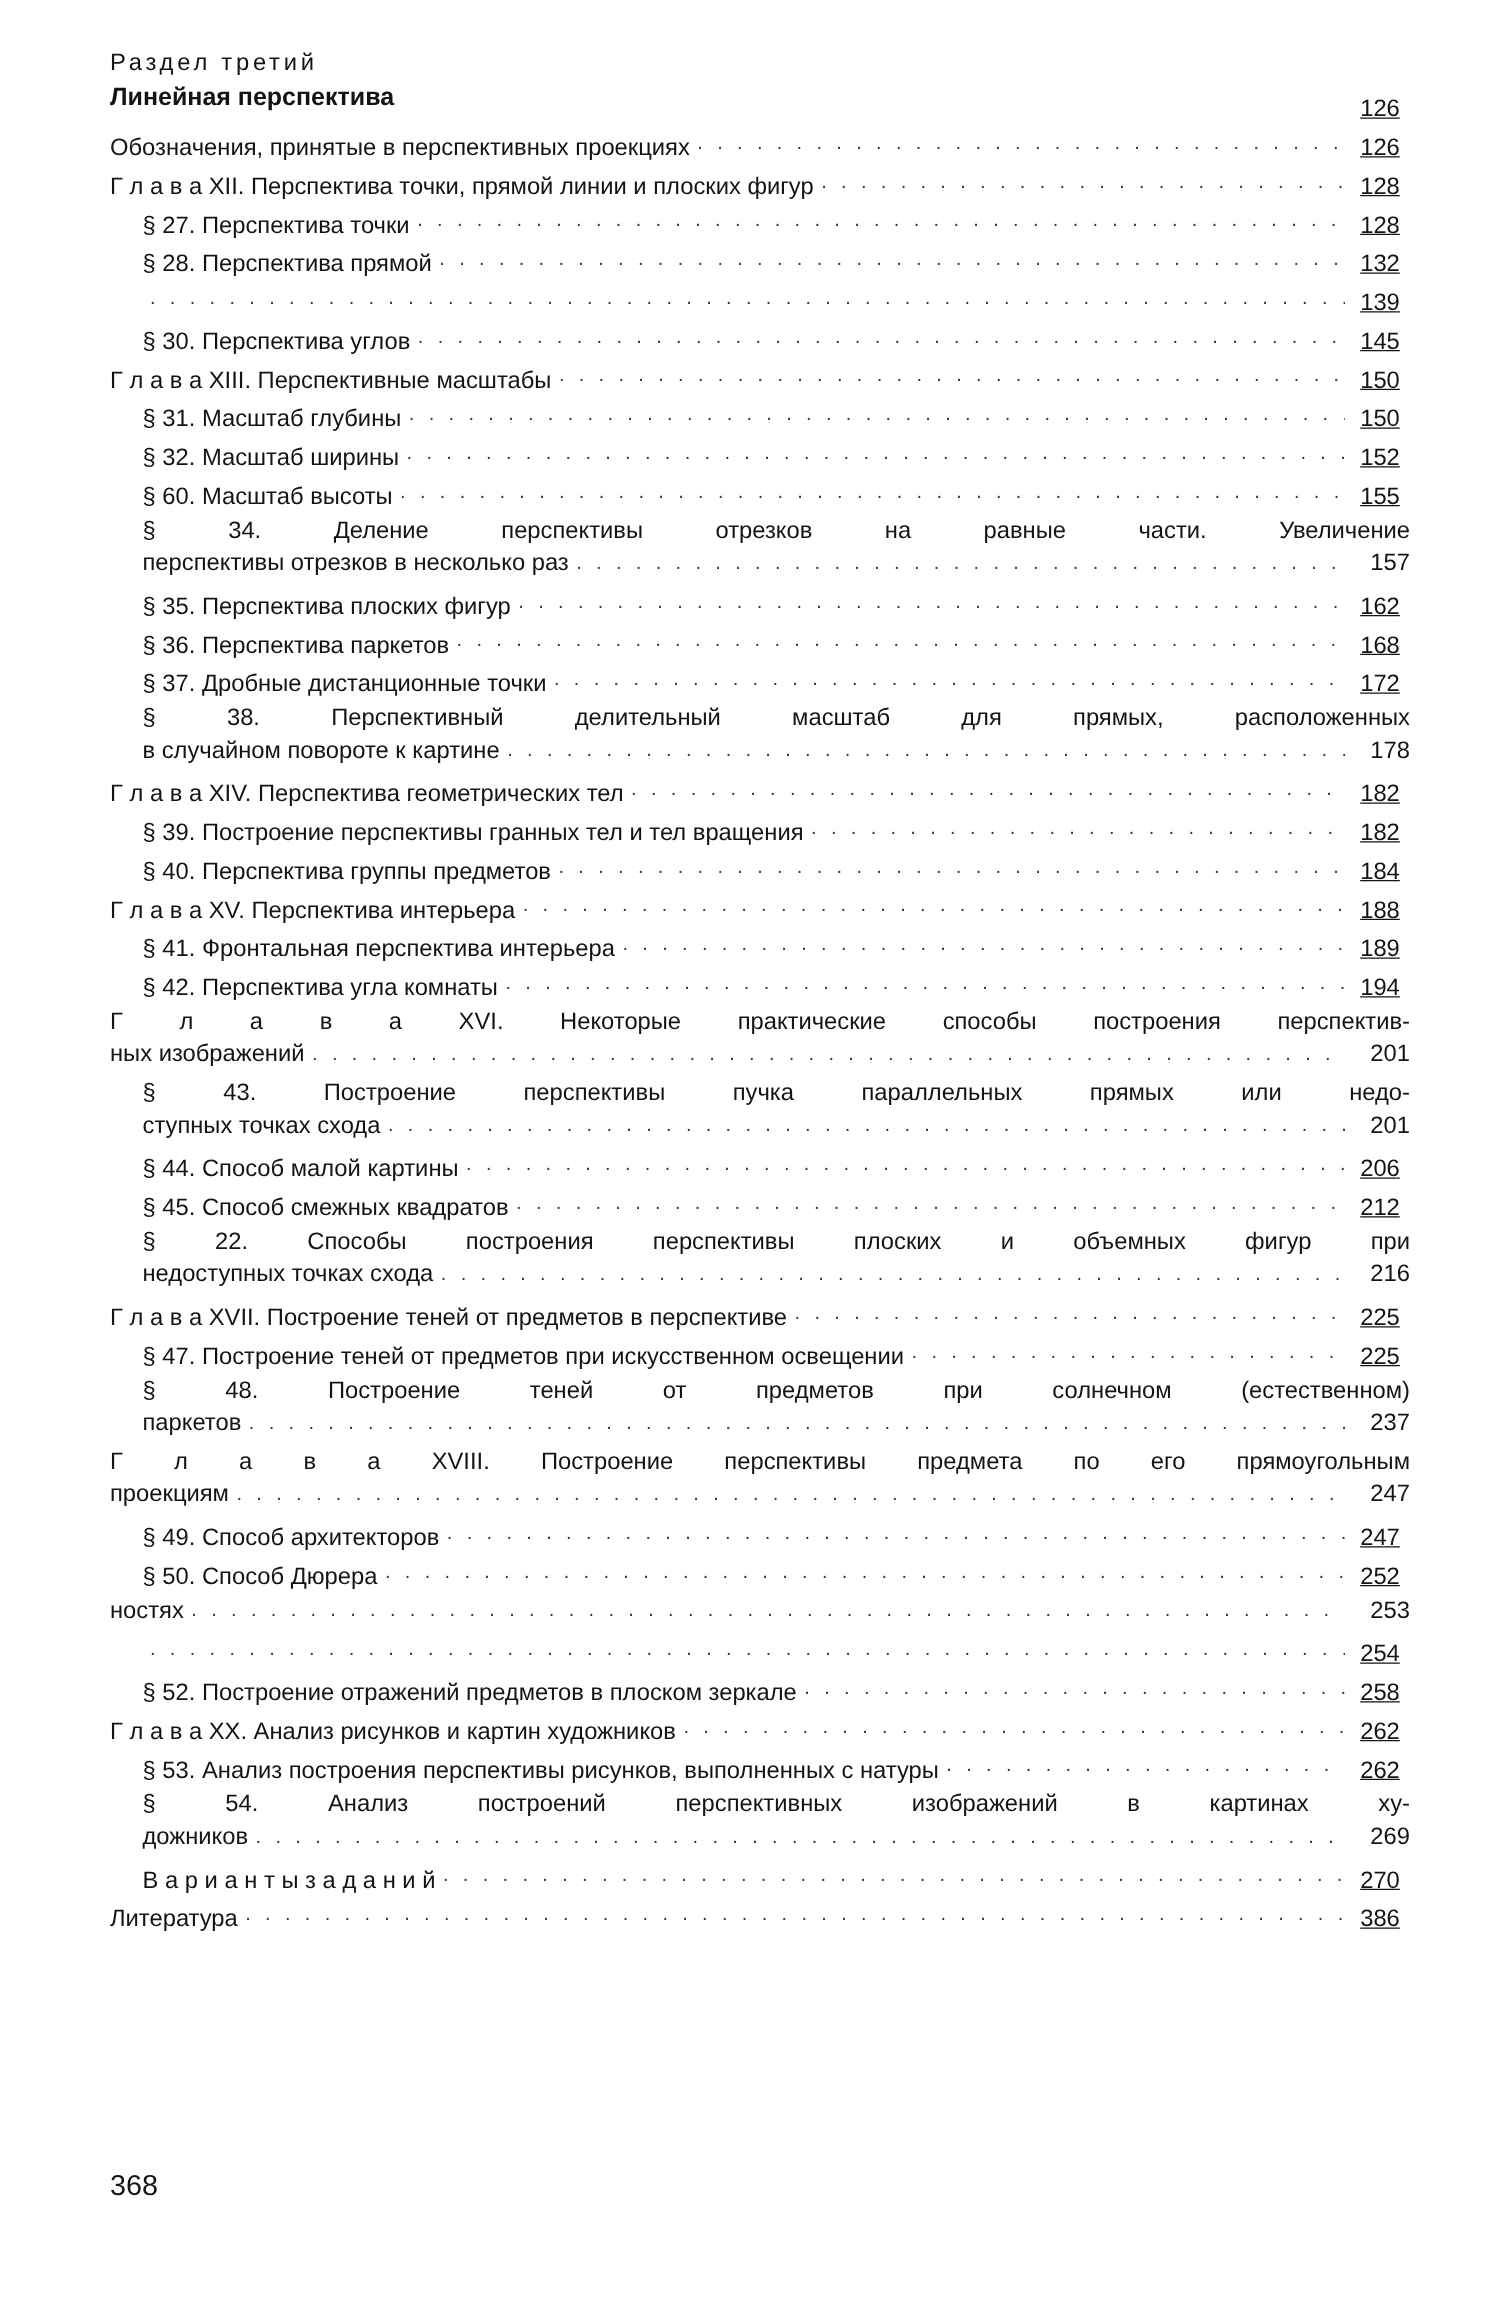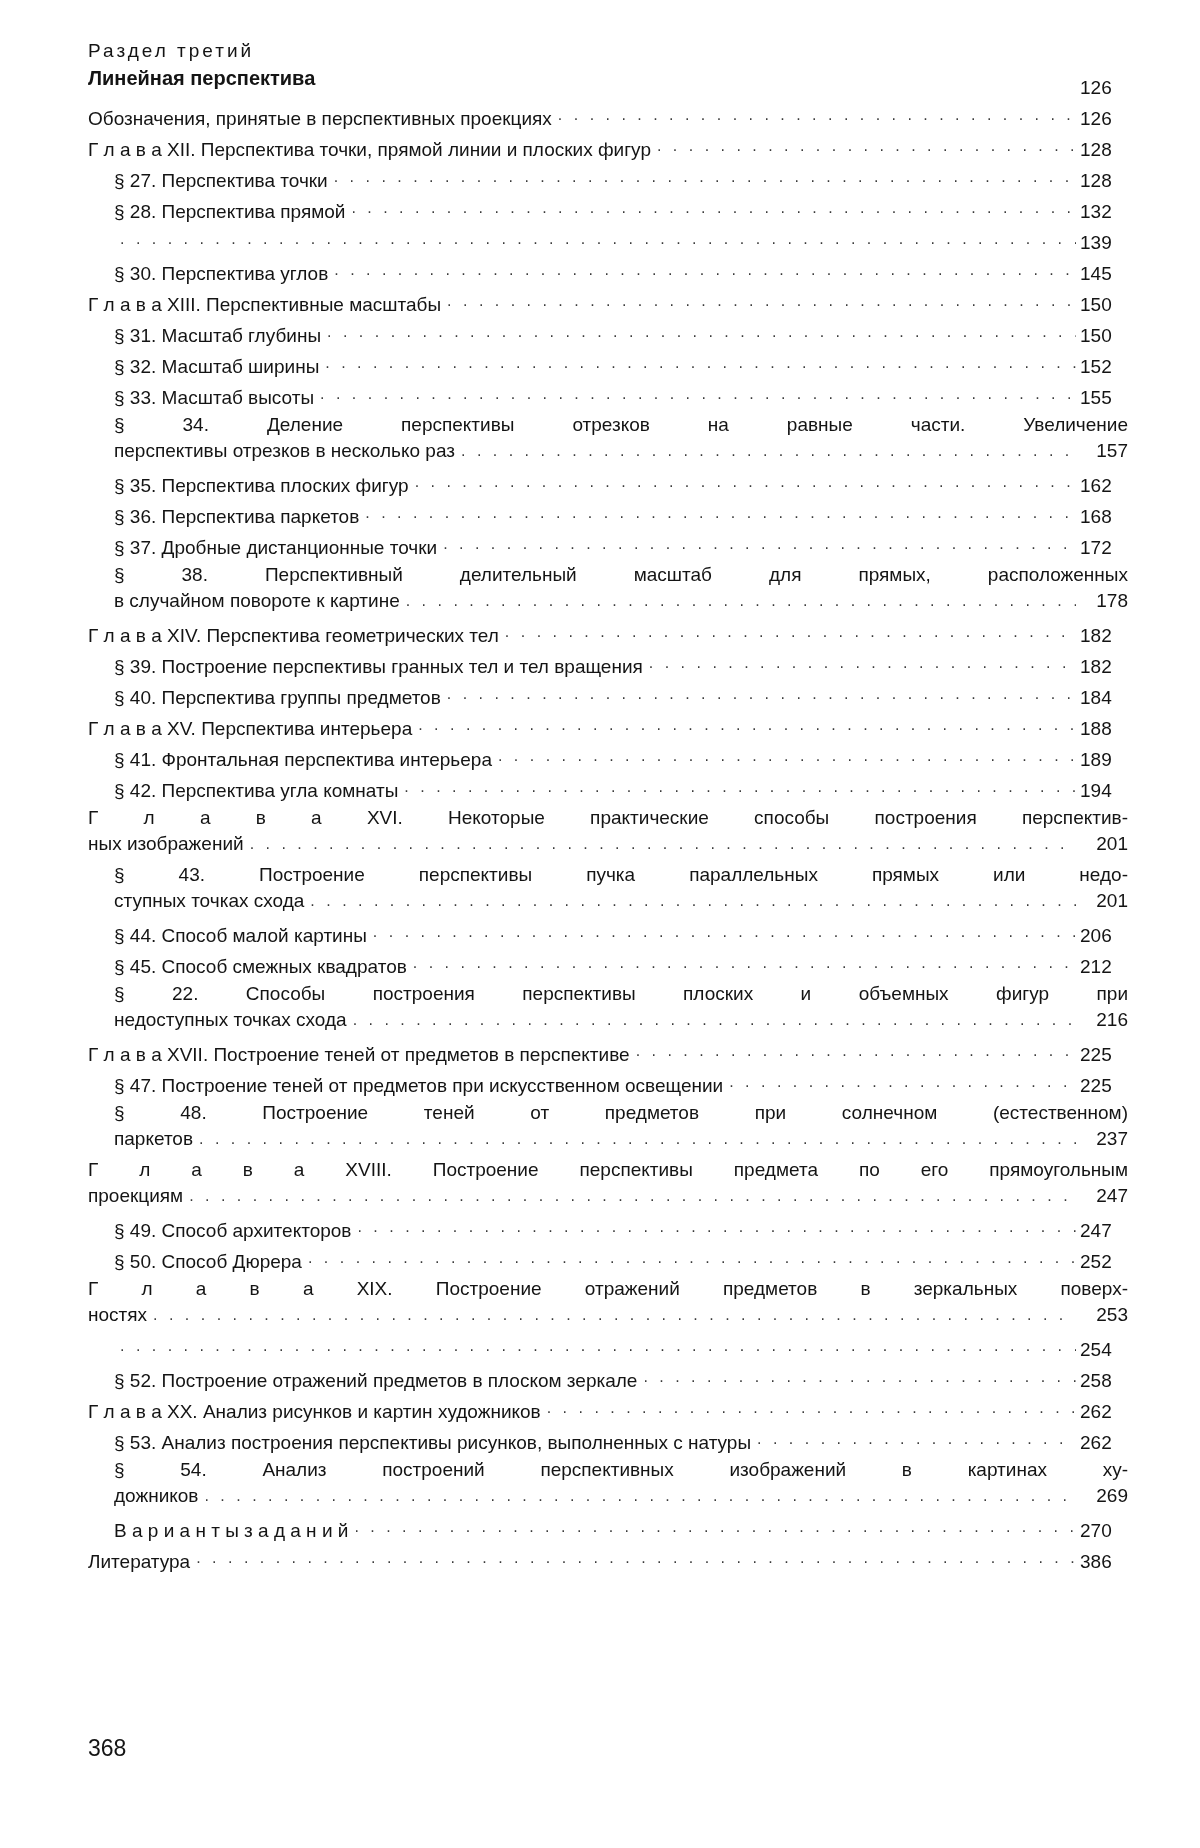--- a/index.html
+++ b/index.html
@@ -53,23 +53,24 @@
     overflow: hidden;
     white-space: nowrap;
     margin: 0 4px 4px 6px;
     font-size: 16px;
     letter-spacing: 3.5px;
     color: #3a3a3a;
     min-width: 10px;
   }
   .toc-row .page-num {
     white-space: nowrap;
-    text-align: left;
+    text-align: center;
     width: 48px;
     flex: 0 0 auto;
+    text-decoration: underline;
   }
   
   .lvl0 { padding-left: 0; }
   .lvl1 { padding-left: 26px; }
 
   
   .toc-wrap {
     font-size: 19px;
     line-height: 26px;
     margin-top: 1px;
@@ -161,21 +162,21 @@
           <span class="label">§ 31. Масштаб глубины</span>
           <span class="dots">. . . . . . . . . . . . . . . . . . . . . . . . . . . . . . . . . . . . . . . . . . . . . . . . . . . . . . . . . . . . . . . . . . . . . . . . . . . . . . . . . . . . . . . . . . .</span>
           <span class="page-num">150</span>
         </div>
         <div class="toc-row lvl1">
           <span class="label">§ 32. Масштаб ширины</span>
           <span class="dots">. . . . . . . . . . . . . . . . . . . . . . . . . . . . . . . . . . . . . . . . . . . . . . . . . . . . . . . . . . . . . . . . . . . . . . . . . . . . . . . . . . . . . . . . . . .</span>
           <span class="page-num">152</span>
         </div>
         <div class="toc-row lvl1">
-          <span class="label">§ 33. Масштаб высоты</span>
+          <span class="label">§ 60. Масштаб высоты</span>
           <span class="dots">. . . . . . . . . . . . . . . . . . . . . . . . . . . . . . . . . . . . . . . . . . . . . . . . . . . . . . . . . . . . . . . . . . . . . . . . . . . . . . . . . . . . . . . . . . .</span>
           <span class="page-num">155</span>
         </div>
         <div class="toc-wrap lvl1">
           <span class="line1">§ 34. Деление  перспективы  отрезков  на  равные  части.  Увеличение</span>
           <div class="line2">
             <span class="label">перспективы отрезков в несколько раз</span>
             <span class="dots">. . . . . . . . . . . . . . . . . . . . . . . . . . . . . . . . . . . . . . . . . . . . . . . . . . . . . . . . . . . . . . . . . . . . . . . . . . . . . . . . . . . . . . . . . . .</span>
             <span class="page-num">157</span>
           </div>
@@ -297,21 +298,20 @@
           <span class="label">§ 49. Способ архитекторов</span>
           <span class="dots">. . . . . . . . . . . . . . . . . . . . . . . . . . . . . . . . . . . . . . . . . . . . . . . . . . . . . . . . . . . . . . . . . . . . . . . . . . . . . . . . . . . . . . . . . . .</span>
           <span class="page-num">247</span>
         </div>
         <div class="toc-row lvl1">
           <span class="label">§ 50. Способ Дюрера</span>
           <span class="dots">. . . . . . . . . . . . . . . . . . . . . . . . . . . . . . . . . . . . . . . . . . . . . . . . . . . . . . . . . . . . . . . . . . . . . . . . . . . . . . . . . . . . . . . . . . .</span>
           <span class="page-num">252</span>
         </div>
         <div class="toc-wrap lvl0">
-          <span class="line1">Г л а в а  XIX.  Построение  отражений  предметов  в  зеркальных  поверх-</span>
           <div class="line2">
             <span class="label">ностях</span>
             <span class="dots">. . . . . . . . . . . . . . . . . . . . . . . . . . . . . . . . . . . . . . . . . . . . . . . . . . . . . . . . . . . . . . . . . . . . . . . . . . . . . . . . . . . . . . . . . . .</span>
             <span class="page-num">253</span>
           </div>
         </div>
         <div class="toc-row lvl1">
           <span class="dots">. . . . . . . . . . . . . . . . . . . . . . . . . . . . . . . . . . . . . . . . . . . . . . . . . . . . . . . . . . . . . . . . . . . . . . . . . . . . . . . . . . . . . . . . . . .</span>
           <span class="page-num">254</span>
         </div>

